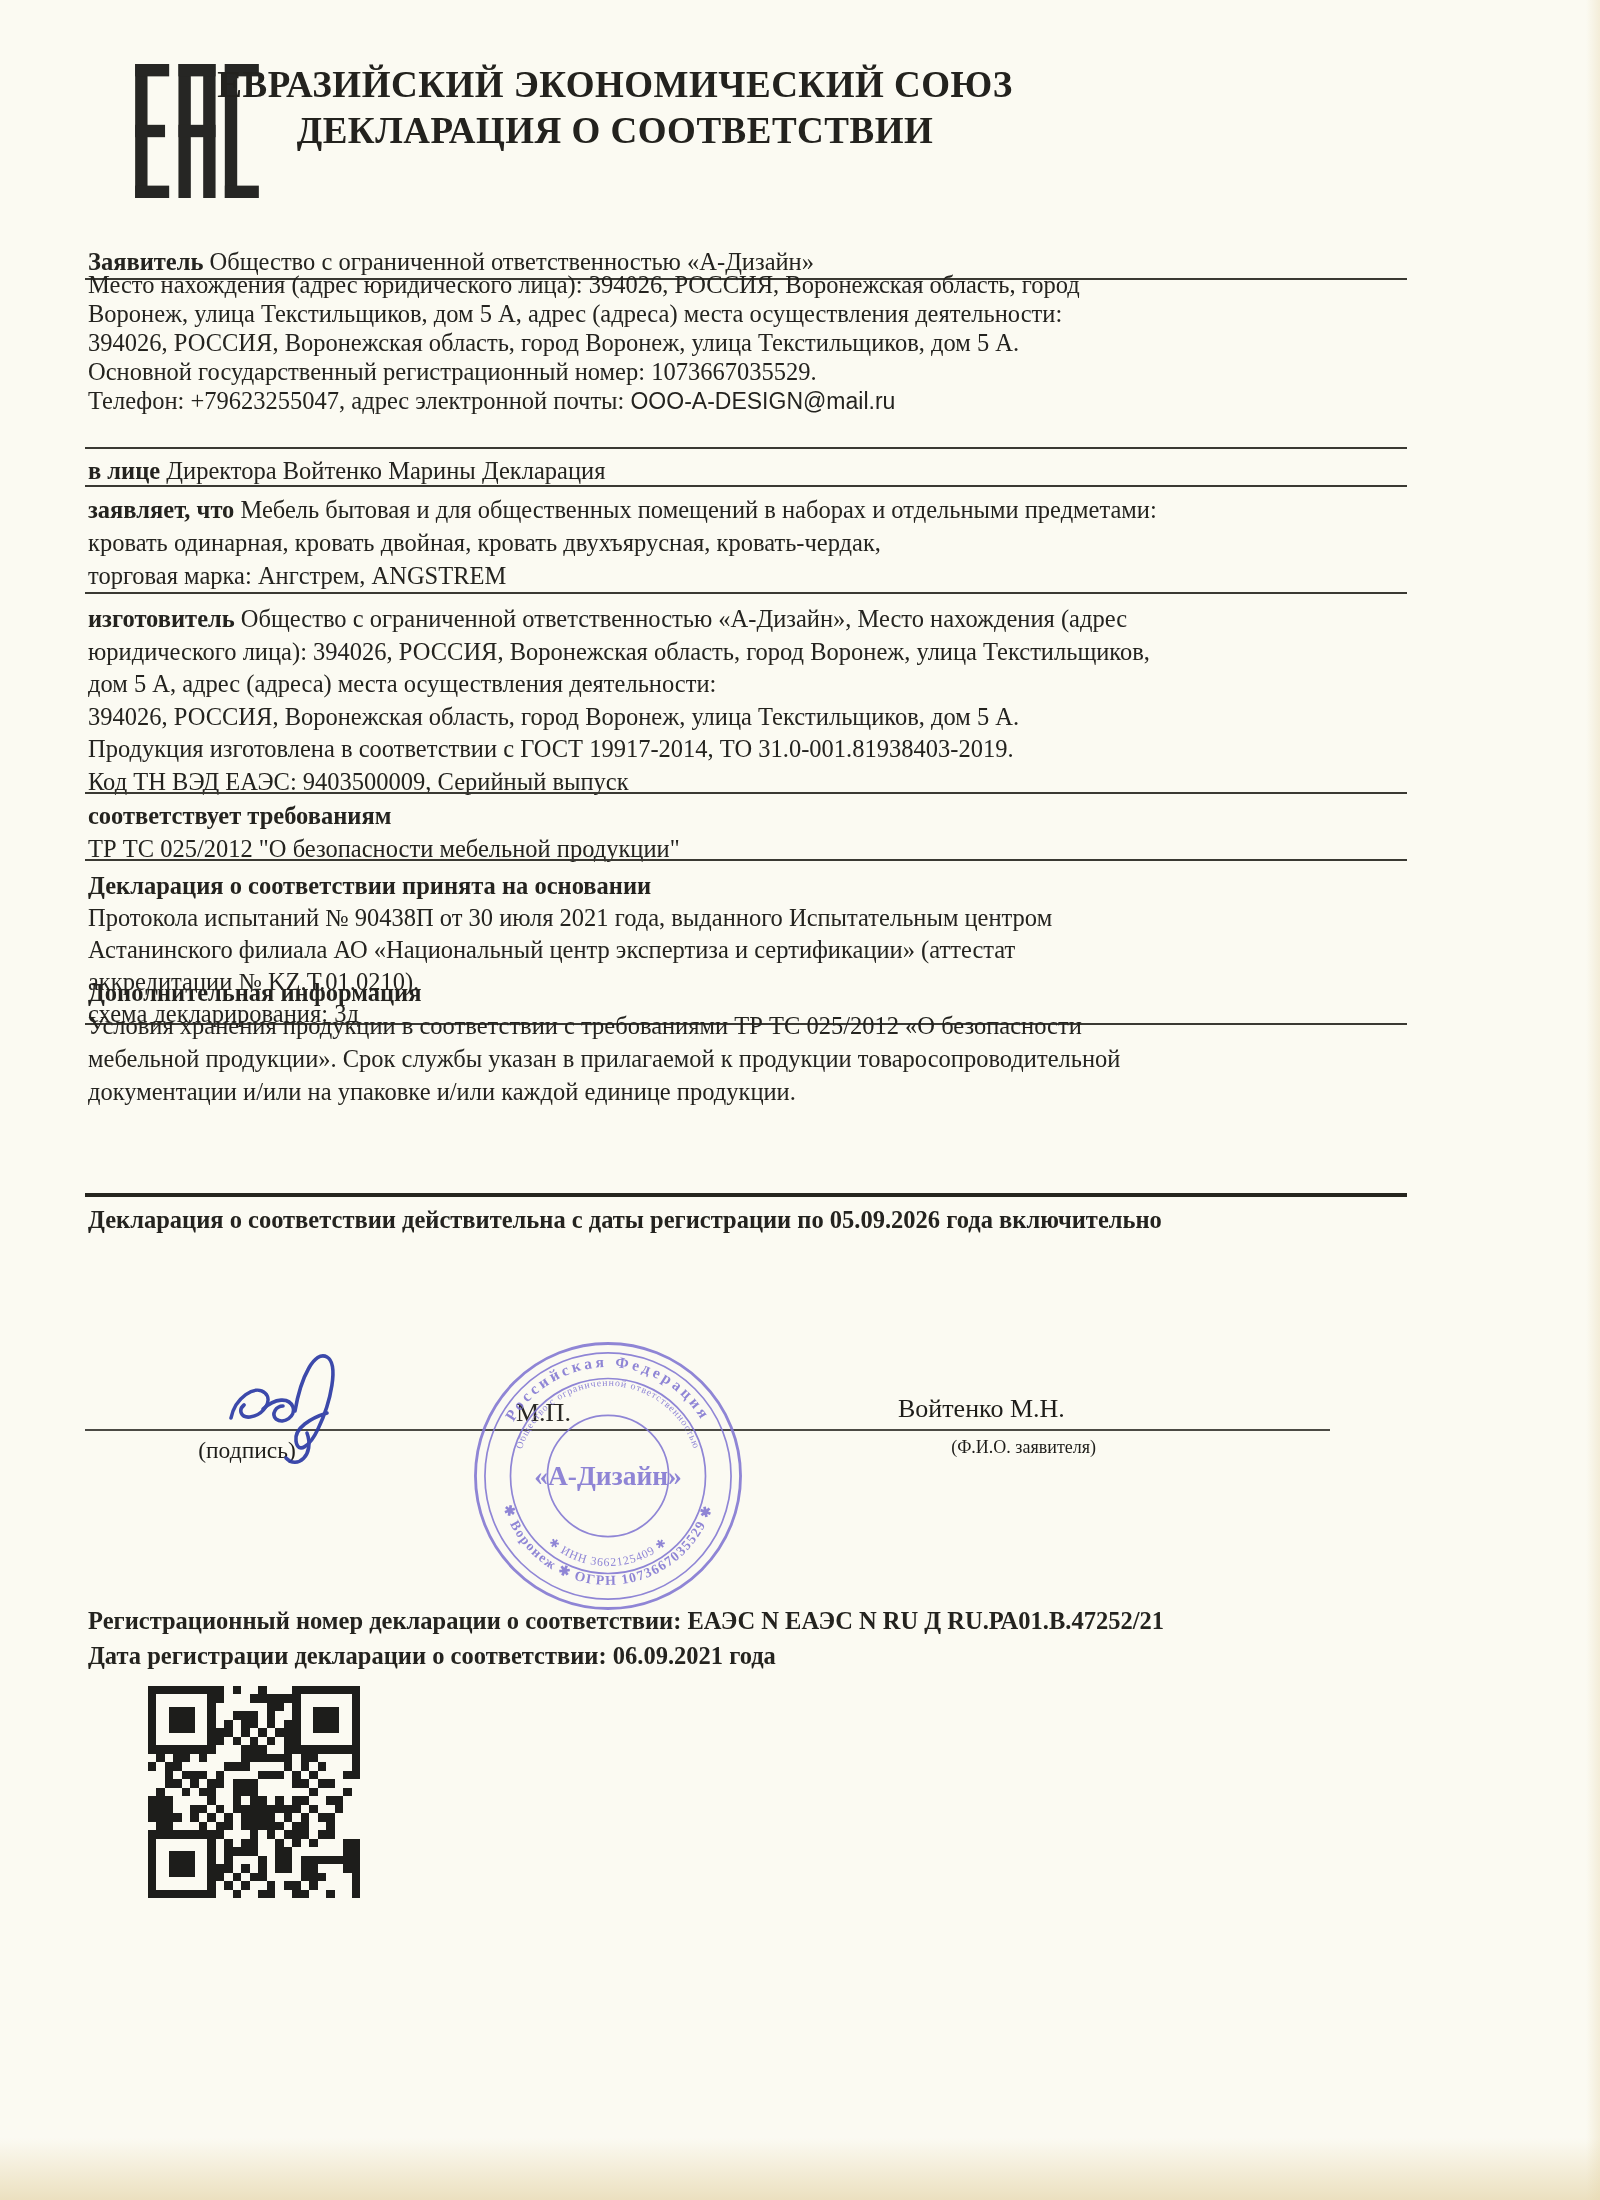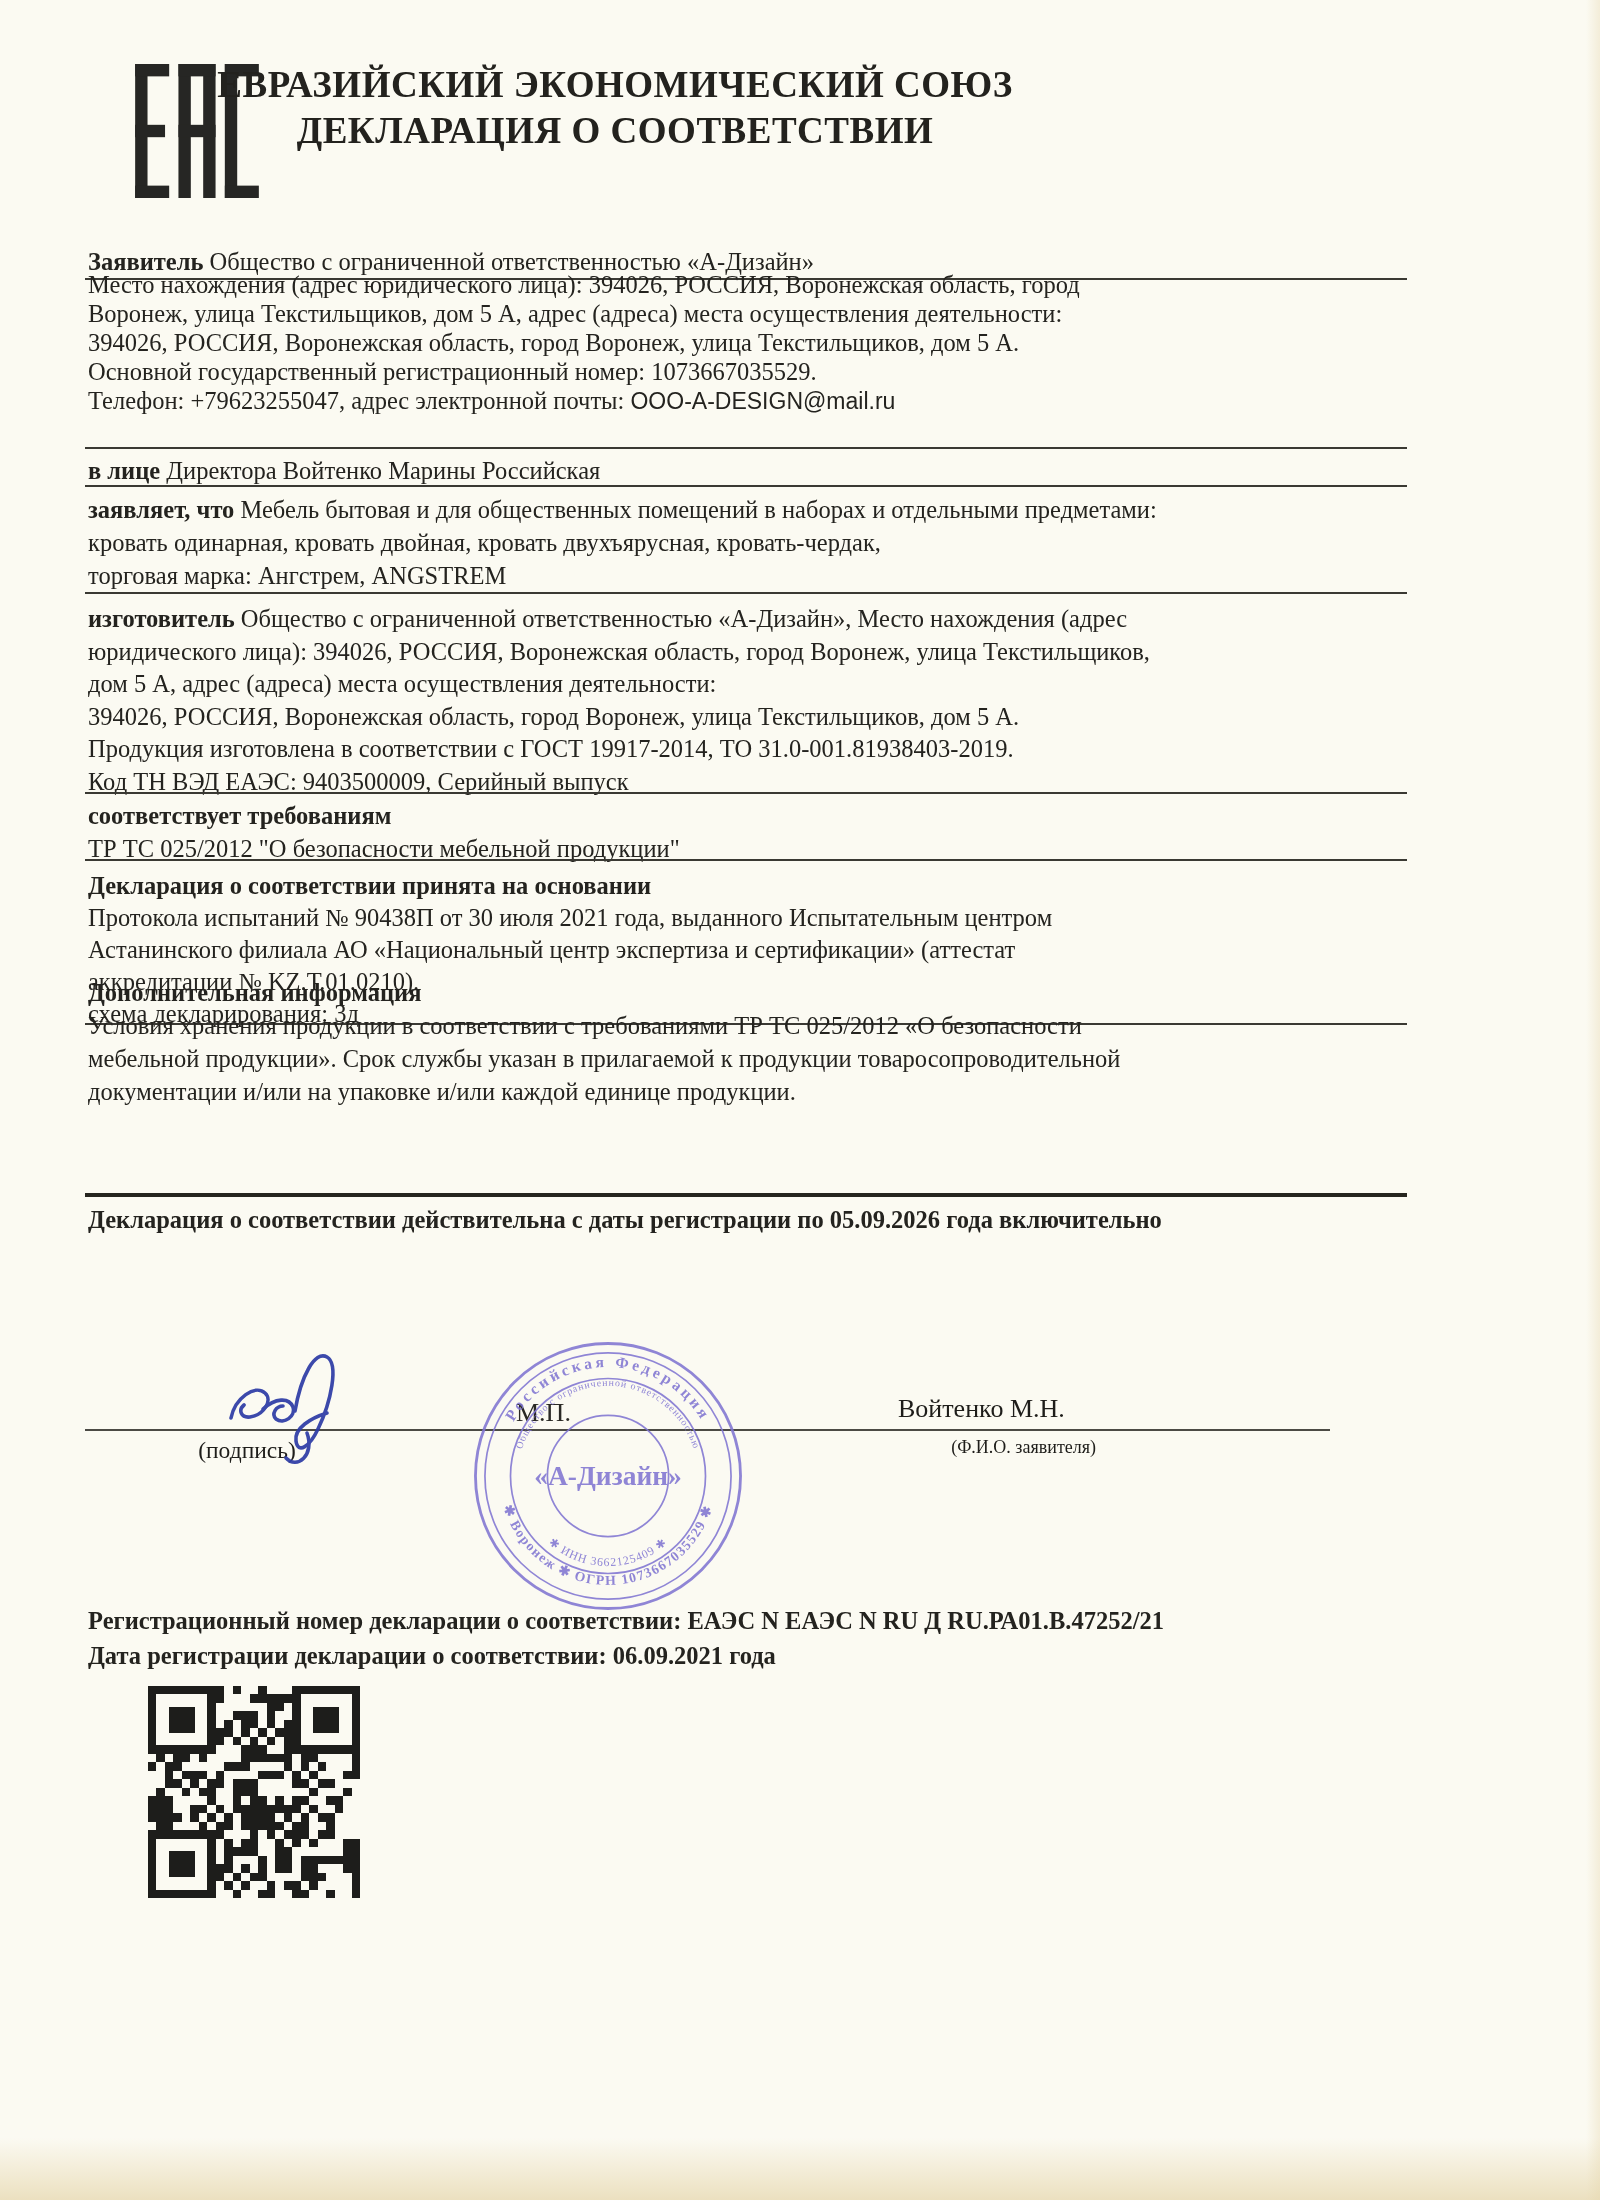--- a/index.html
+++ b/index.html
@@ -92,21 +92,21 @@
   <div class="sec" id="sec-address">
     <span class="pre">Место нахождения (адрес юридического лица): 394026, РОССИЯ, Воронежская область, город
 Воронеж, улица Текстильщиков, дом 5 А, адрес (адреса) места осуществления деятельности:
 394026, РОССИЯ, Воронежская область, город Воронеж, улица Текстильщиков, дом 5 А.
 Основной государственный регистрационный номер: 1073667035529.
 Телефон: +79623255047, адрес электронной почты: </span><span class="email">OOO-A-DESIGN@mail.ru</span>
   </div>
   <div class="rule r2"></div>
 
   <div class="sec" id="sec-person">
-    <span class="lead">в лице</span><span class="pre"> Директора Войтенко Марины Российская</span>
+    <span class="lead">в лице</span><span class="pre"> Директора Войтенко Марины Декларация</span>
   </div>
   <div class="rule r3"></div>
 
   <div class="sec" id="sec-declares">
     <span class="lead">заявляет, что</span><span class="pre"> Мебель бытовая и для общественных помещений в наборах и отдельными предметами:
 кровать одинарная, кровать двойная, кровать двухъярусная, кровать-чердак,
 торговая марка: Ангстрем, ANGSTREM</span>
   </div>
   <div class="rule r4"></div>
 

